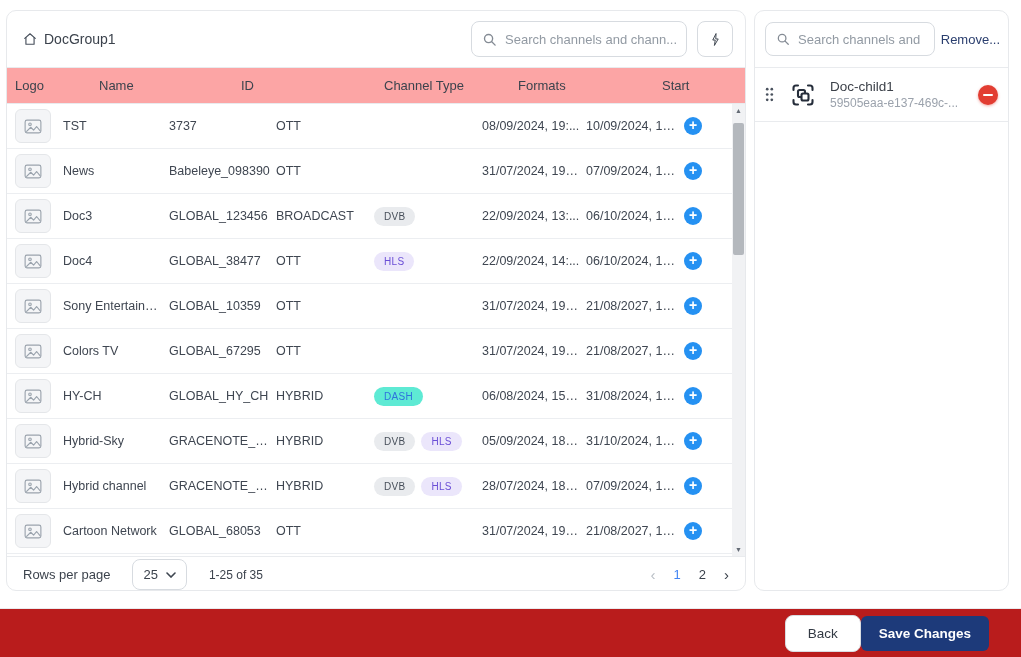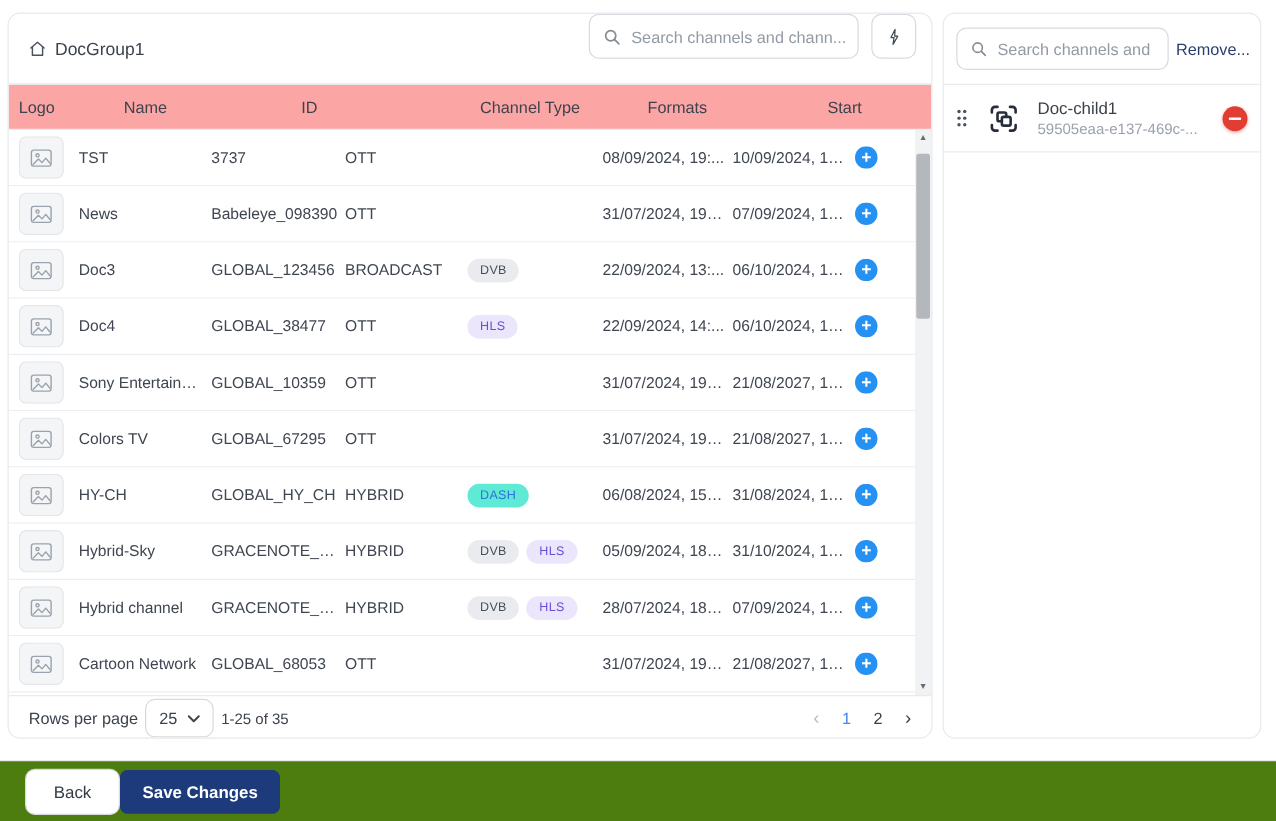--- a/index.html
+++ b/index.html
@@ -6,21 +6,21 @@
   html,body { width:1021px; height:657px; }
   body {
     font-family: "Liberation Sans", sans-serif;
     background:#ffffff; color:#3c434d; position:relative; overflow:hidden;
   }
   .page { display:flex; gap:8px; padding:10px 12px 0 6px; }
 
   
   .card { border:1px solid #e7e9ec; border-radius:10px; background:#fff; overflow:hidden; }
   .left-card { width:740px; height:581px; display:flex; flex-direction:column; }
-  .card-header { height:56px; display:flex; padding:0 12px 0 16px; flex:0 0 auto; }
+  .card-header { height:56px; display:flex; align-items:center; padding:0 12px 0 16px; flex:0 0 auto; }
   .group-title { display:flex; align-items:center; gap:7px; font-size:14px; color:#3b424c; }
   .spacer { flex:1; }
   .search-box { display:flex; align-items:center; gap:8px; border:1px solid #d7dbe0; border-radius:8px; height:36px; padding:0 10px; background:#fff; }
   .search-box input { border:none; outline:none; font-family:inherit; font-size:13px; color:#3c434d; width:100%; background:transparent; }
   .search-box input::placeholder { color:#929aa3; }
   .left-search { width:216px; }
   .bolt-btn { width:36px; height:36px; margin-left:10px; border:1px solid #d7dbe0; border-radius:8px; background:#fff; display:flex; align-items:center; justify-content:center; cursor:pointer; }
 
   .tgrid { display:grid; grid-template-columns:48px 106px 107px 98px 108px 104px 98px 40px; align-items:center; }
   .thead { height:37px; background:#fca5a5; border-top:1px solid #e9ebee; border-bottom:1px solid #e9ebee; padding-left:8px; flex:0 0 auto;gap:36px; }
@@ -37,21 +37,21 @@
   .b-hls  { background:#ebe6fb; color:#6a4ed6; }
   .b-dash { background:#5eead4; color:#2f72dd; }
   .add-btn { width:18px; height:18px; border-radius:50%; border:none; background:#2591f2; color:#fff; font-size:14px; line-height:16px; font-weight:700; cursor:pointer; display:flex; align-items:center; justify-content:center; padding-bottom:2px; }
 
   
   .vscroll { position:absolute; top:0; right:0; bottom:0; width:13px; background:#f1f2f4; display:flex; flex-direction:column; align-items:center; }
   .vs-arrow { font-size:7px; color:#646b75; height:13px; line-height:13px; cursor:pointer; user-select:none; }
   .vs-track { flex:1; width:100%; position:relative; }
   .vs-thumb { position:absolute; top:6px; left:1px; width:11px; height:132px; background:#b4b8bd; border-radius:2px; cursor:pointer; }
 
-  .pagination-bar { height:36px; border-top:1px solid #e9ebee; display:flex; align-items:center; padding:0 16px; gap:6px; flex:0 0 auto; }
+  .pagination-bar { height:36px; border-top:1px solid #e9ebee; display:flex; align-items:center; padding:0 16px; gap:22px; flex:0 0 auto; }
   .rpp-label { font-size:13px; color:#3c434d; }
   .rpp-select { display:flex; align-items:center; gap:8px; border:1px solid #d7dbe0; border-radius:8px; padding:7px 10px; font-size:13px; color:#3c434d; background:#fff; cursor:pointer; }
   .range-label { font-size:12px; color:#3c434d; }
   .pager { display:flex; align-items:center; gap:18px; font-size:13px; }
   .pg-prev { color:#b8bec5; cursor:pointer; font-size:15px; }
   .pg-next { color:#3a414b; cursor:pointer; font-size:15px; }
   .pg-num { color:#3a414b; cursor:pointer; }
   .pg-active { color:#4285f4; }
 
   
@@ -62,21 +62,21 @@
   .sel-item { display:flex; align-items:center; height:54px; padding:0 10px 0 8px; border-bottom:1px solid #e9ebee; gap:4px; }
   .drag-handle { cursor:grab; display:flex; padding:2px; }
   .scan-icon-wrap { width:46px; display:flex; justify-content:center; }
   .sel-text { flex:1; min-width:0; }
   .sel-title { font-size:13.5px; color:#3c4149; white-space:nowrap; overflow:hidden; text-overflow:ellipsis; }
   .sel-sub { font-size:12px; color:#9ba2ac; margin-top:2px; white-space:nowrap; overflow:hidden; text-overflow:ellipsis; }
   .minus-btn { width:20px; height:20px; border-radius:50%; background:#e23d32; border:none; cursor:pointer; position:relative; flex:0 0 auto; box-shadow:0 1px 3px rgba(226,61,50,.45); }
   .minus-btn::after { content:""; position:absolute; left:5px; top:9px; width:10px; height:2.5px; background:#fff; border-radius:2px; }
 
   
-  .footer-bar { position:absolute; left:0; right:0; bottom:0; height:49px; background:#4d7c0f; border-top:1px solid #e9eaee; display:flex; align-items:center; justify-content:flex-start; padding:0 20px; }
+  .footer-bar { position:absolute; left:0; right:0; bottom:0; height:49px; background:#b91c1c; border-top:1px solid #e9eaee; display:flex; align-items:center; justify-content:flex-end; padding:0 32px; }
   .back-btn { background:#fff; border:1px solid #d8dce1; border-radius:8px; padding:10px 22px; font-size:13.5px; color:#333a44; font-family:inherit; cursor:pointer; }
   .save-btn { background:#1d3a7a; border:none; border-radius:6px; padding:10px 18px; font-size:13.5px; font-weight:700; color:#fff; font-family:inherit; cursor:pointer; }
 </style>
 </head>
 <body>
 
 <div class="page">
 
   <div class="card left-card">
 

